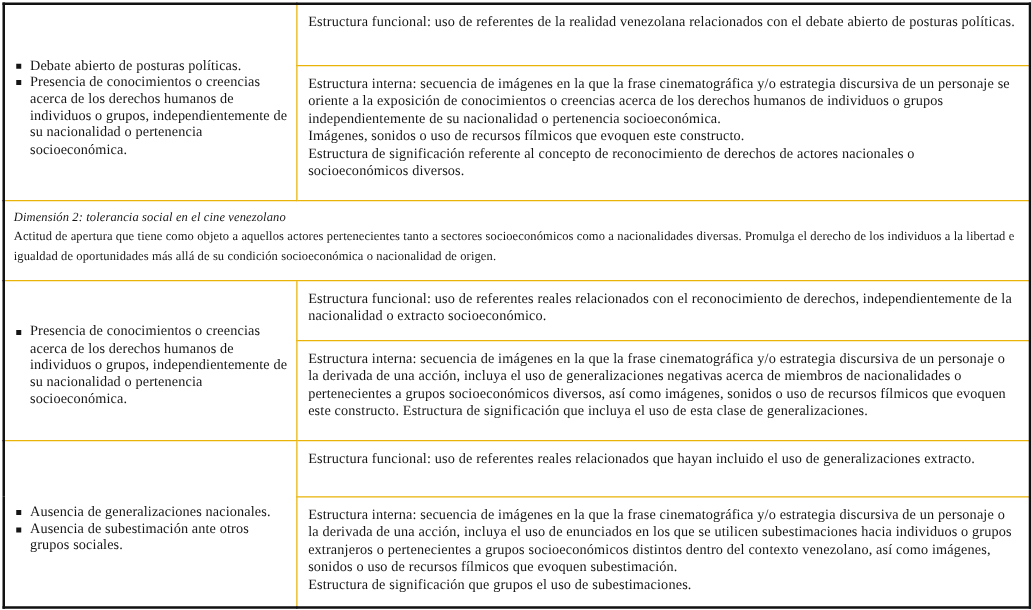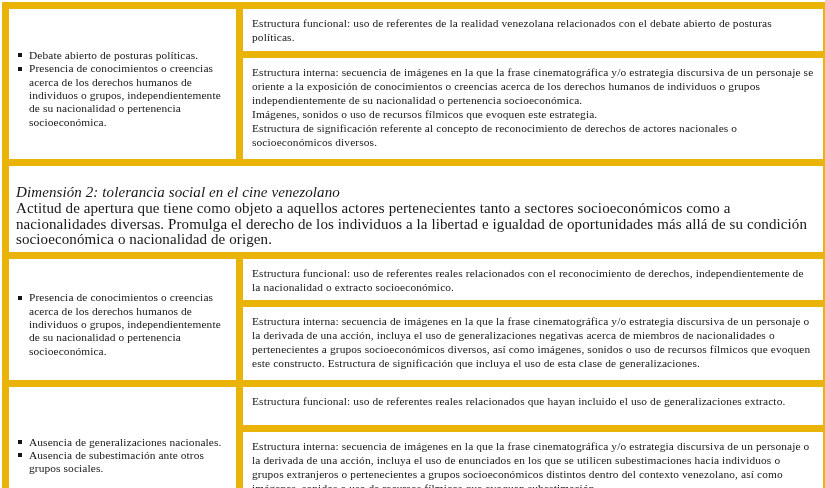--- a/index.html
+++ b/index.html
@@ -16,21 +16,21 @@
     font-family: "Liberation Serif", "DejaVu Serif", serif;
     color: #161616;
   }
   table.matrix {
     border-collapse: collapse;
     table-layout: fixed;
     width: 821px;
     border: 2px solid #111111;
   }
   td {
-    border: 7px solid #eab308;
+    border: 1px solid #eab308;
     box-sizing: border-box;
     overflow: hidden;
   }
   
   tr.r1 { height: 49px; }
   tr.r2 { height: 108px; }
   tr.r3 { height: 64px; }
   tr.r4 { height: 48px; }
   tr.r5 { height: 80px; }
   tr.r6 { height: 45px; }
@@ -47,22 +47,22 @@
     vertical-align: top;
     padding: 7px 9px 4px 9px;
     font-size: 11.4px;
     line-height: 14.1px;
     letter-spacing: 0.12px;
   }
   td.right p { margin: 0; }
 
   td.dim {
     vertical-align: top;
-    padding: 19px 8px 4px 7px;
-    font-size: 15px;
+    padding: 6px 8px 4px 7px;
+    font-size: 10px;
     line-height: 15.8px;
     letter-spacing: 0.1px;
     margin-left: 36px;
   }
   .dim-title { font-style: italic; }
 
   ul.crit {
     list-style: none;
     margin: 0;
     padding: 0;
@@ -105,21 +105,21 @@
             </li>
           </ul>
         </td>
         <td class="right">
           <p>Estructura funcional: uso de referentes de la realidad venezolana relacionados con el debate abierto de posturas políticas.</p>
         </td>
       </tr>
       <tr class="r2">
         <td class="right">
           <p>Estructura interna: secuencia de imágenes en la que la frase cinematográfica y/o estrategia discursiva de un personaje se oriente a la exposición de conocimientos o creencias acerca de los derechos humanos de individuos o grupos independientemente de su nacionalidad o pertenencia socioeconómica.</p>
-          <p>Imágenes, sonidos o uso de recursos fílmicos que evoquen este estrategia.</p>
+          <p>Imágenes, sonidos o uso de recursos fílmicos que evoquen este constructo.</p>
           <p>Estructura de significación referente al concepto de reconocimiento de derechos de actores nacionales o socioeconómicos diversos.</p>
         </td>
       </tr>
 
       <tr class="r3">
         <td class="dim" colspan="2">
           <div class="dim-title">Dimensión 2: tolerancia social en el cine venezolano</div>
           <div class="dim-desc">Actitud de apertura que tiene como objeto a aquellos actores pertenecientes tanto a sectores socioeconómicos como a nacionalidades diversas. Promulga el derecho de los individuos a la libertad e igualdad de oportunidades más allá de su condición socioeconómica o nacionalidad de origen.</div>
         </td>
       </tr>

